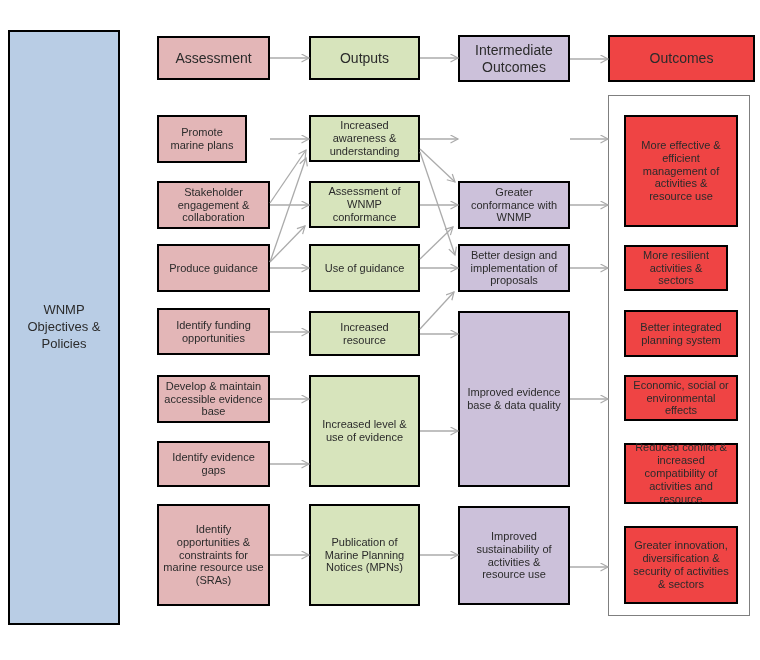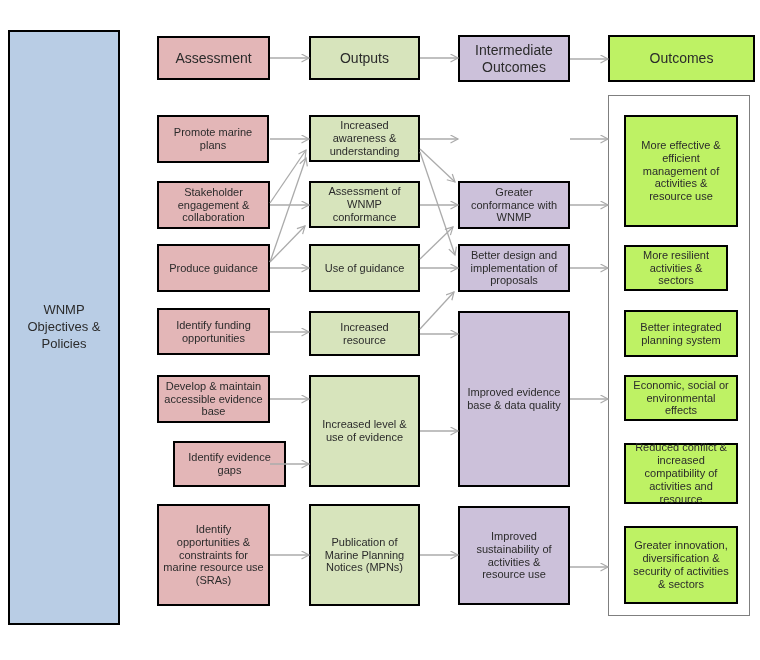--- a/index.html
+++ b/index.html
@@ -14,21 +14,21 @@
   }
   .header  { font-size:14px; padding:2px 8px; }
   .small   { font-size:11px; }
   .col-a   { padding:2px 4px; }
   .col-o   { padding:2px 8px; }
   .col-i   { padding:2px 7px; }
   .col-c   { padding:2px 7px; }
   .fill-pink   { background:#e3b6b7; }
   .fill-green  { background:#d7e4bc; }
   .fill-purple { background:#ccc1da; }
-  .fill-orange { background:#bef264; }
+  .fill-orange { background:#ef4444; }
   .fill-blue   { background:#b9cde5; }
   .root-box { font-size:13px; line-height:1.3; padding:0 16px; }
   .frame {
     position:absolute; box-sizing:border-box;
     border:1.6px solid #7f7f7f; background:transparent;
   }
   #arrow-layer { position:absolute; left:0; top:0; pointer-events:none; }
 </style>
 </head>
 <body>
@@ -45,36 +45,36 @@
   <div class="box fill-green header" style="left: 309px; top: 36px; width: 111px; height: 44px;">
       <span>Outputs</span>
     </div>
   <div class="box fill-purple header" style="left: 458px; top: 35px; width: 112px; height: 47px;">
       <span>Intermediate Outcomes</span>
     </div>
   <div class="box fill-orange header" style="left: 608px; top: 35px; width: 147px; height: 47px;">
       <span>Outcomes</span>
     </div>
 
-  <div class="box fill-pink small col-a" style="left: 157px; top: 115px; width: 112px; height: 48px;">
+  <div class="box fill-pink small col-a" style="left: 157px; top: 115px; width: 90px; height: 48px;">
       <span>Promote marine plans</span>
     </div>
   <div class="box fill-pink small col-a" style="left: 157px; top: 181px; width: 113px; height: 48px;">
       <span>Stakeholder engagement &amp; collaboration</span>
     </div>
   <div class="box fill-pink small col-a" style="left: 157px; top: 244px; width: 113px; height: 48px;">
       <span>Produce guidance</span>
     </div>
   <div class="box fill-pink small col-a" style="left: 157px; top: 308px; width: 113px; height: 47px;">
       <span>Identify funding opportunities</span>
     </div>
   <div class="box fill-pink small col-a" style="left: 157px; top: 375px; width: 113px; height: 48px;">
       <span>Develop &amp; maintain accessible evidence base</span>
     </div>
-  <div class="box fill-pink small col-a" style="left: 157px; top: 441px; width: 113px; height: 46px; margin-left: 16px;">
+  <div class="box fill-pink small col-a" style="left: 157px; top: 441px; width: 113px; height: 46px;">
       <span>Identify evidence gaps</span>
     </div>
   <div class="box fill-pink small col-a" style="left: 157px; top: 504px; width: 113px; height: 102px;">
       <span>Identify opportunities &amp; constraints for marine resource use (SRAs)</span>
     </div>
 
   <div class="box fill-green small col-o" style="left: 309px; top: 115px; width: 111px; height: 47px;">
       <span>Increased awareness &amp; understanding</span>
     </div>
   <div class="box fill-green small col-o" style="left: 309px; top: 181px; width: 111px; height: 47px;">

